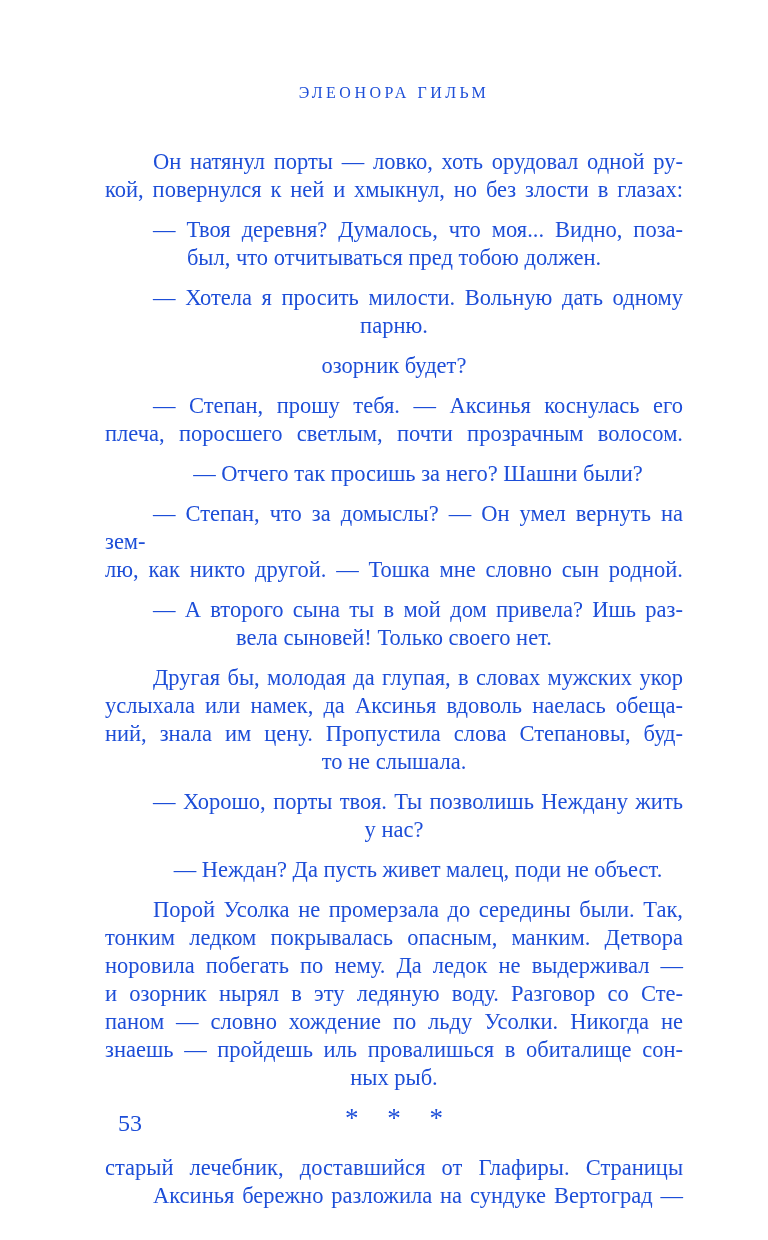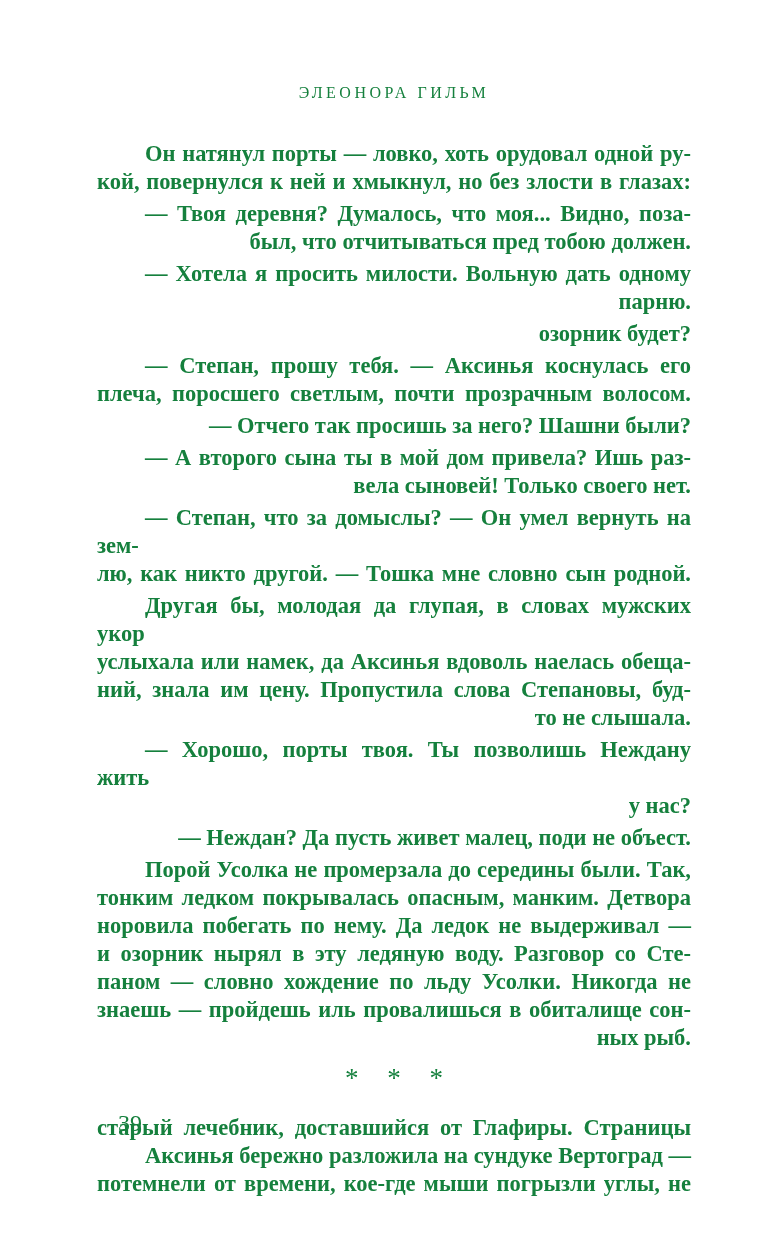--- a/index.html
+++ b/index.html
@@ -6,21 +6,21 @@
     margin: 0;
     padding: 0;
     background: #ffffff;
   }
   .page {
     position: relative;
     width: 768px;
     height: 1220px;
     background: #ffffff;
     font-family: "Liberation Serif", "DejaVu Serif", serif;
-    color: #15803d;
+    color: #1d4ed8;
     overflow: hidden;
   }
   .running-header {
     position: absolute;
     top: 84px;
     left: 93px;
     width: 602px;
     text-align: center;
     font-size: 16px;
     letter-spacing: 3.5px;
@@ -28,25 +28,24 @@
   }
   .page-body {
     position: absolute;
     top: 136px;
     left: 93px;
     width: 602px;
     font-size: 22.5px;
     line-height: 28px;
   }
   .para {
-    margin: 4px;
-    font-weight: bold;
+    margin: 12px;
   }
   .line {
-    text-align: right;
+    text-align: center;
   }
   .line.indent {
     text-indent: 48px;
   }
   .line.just {
     text-align: justify;
     text-align-last: justify;
   }
   .separator {
     text-align: center;
@@ -86,26 +85,26 @@
         <div class="line">озорник будет?</div>
       </div>
       <div class="para">
         <div class="line indent just">— Степан, прошу тебя. — Аксинья коснулась его</div>
         <div class="line just">плеча, поросшего светлым, почти прозрачным волосом.</div>
       </div>
       <div class="para">
         <div class="line indent">— Отчего так просишь за него? Шашни были?</div>
       </div>
       <div class="para">
+        <div class="line indent just">— Степан, что за домыслы? — Он умел вернуть на зем-</div>
+        <div class="line just">лю, как никто другой. — Тошка мне словно сын родной.</div>
+      </div>
+      <div class="para">
         <div class="line indent just">— А второго сына ты в мой дом привела? Ишь раз-</div>
         <div class="line">вела сыновей! Только своего нет.</div>
-      </div>
-      <div class="para">
-        <div class="line indent just">— Степан, что за домыслы? — Он умел вернуть на зем-</div>
-        <div class="line just">лю, как никто другой. — Тошка мне словно сын родной.</div>
       </div>
       <div class="para">
         <div class="line indent just">Другая бы, молодая да глупая, в словах мужских укор</div>
         <div class="line just">услыхала или намек, да Аксинья вдоволь наелась обеща-</div>
         <div class="line just">ний, знала им цену. Пропустила слова Степановы, буд-</div>
         <div class="line">то не слышала.</div>
       </div>
       <div class="para">
         <div class="line indent just">— Хорошо, порты твоя. Ты позволишь Неждану жить</div>
         <div class="line">у нас?</div>
@@ -123,14 +122,14 @@
         <div class="line">ных рыб.</div>
       </div>
       <div class="separator">* * *</div>
       <div class="para">
         <div class="line just">старый лечебник, доставшийся от Глафиры. Страницы</div>
         <div class="line indent just">Аксинья бережно разложила на сундуке Вертоград —</div>
         <div class="line just">потемнели от времени, кое-где мыши погрызли углы, не</div>
       </div>
     </div>
 
-  <div class="page-number">39</div>
+  <div class="page-number">53</div>
 </div>
 
 </body></html>

